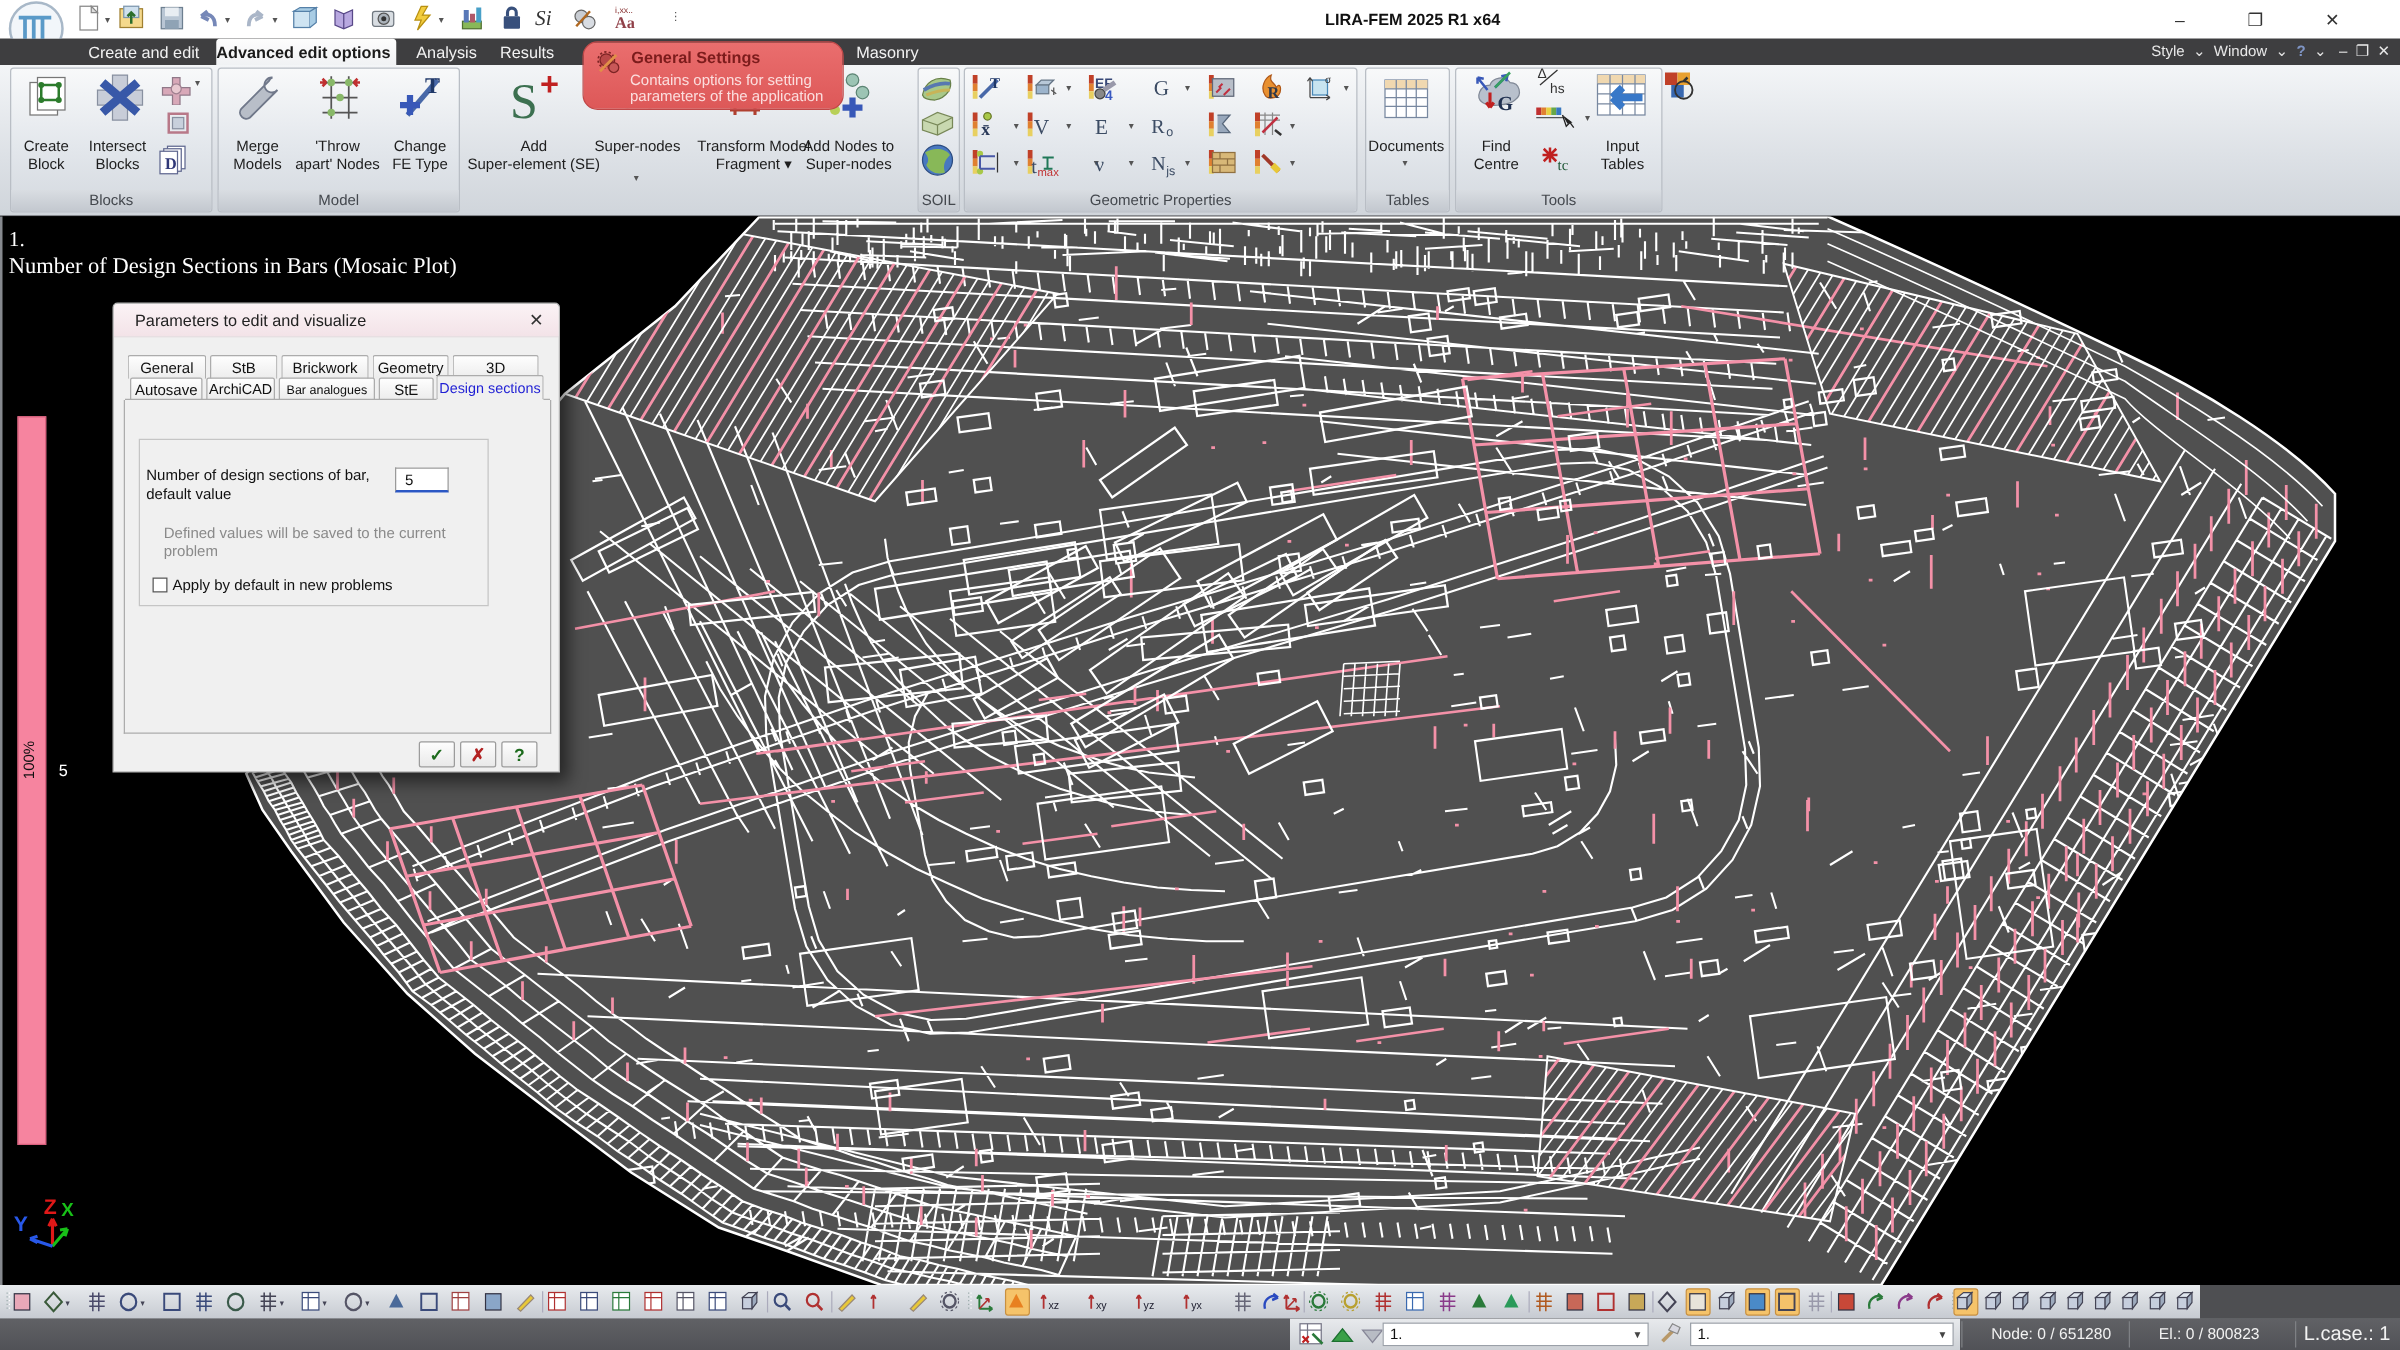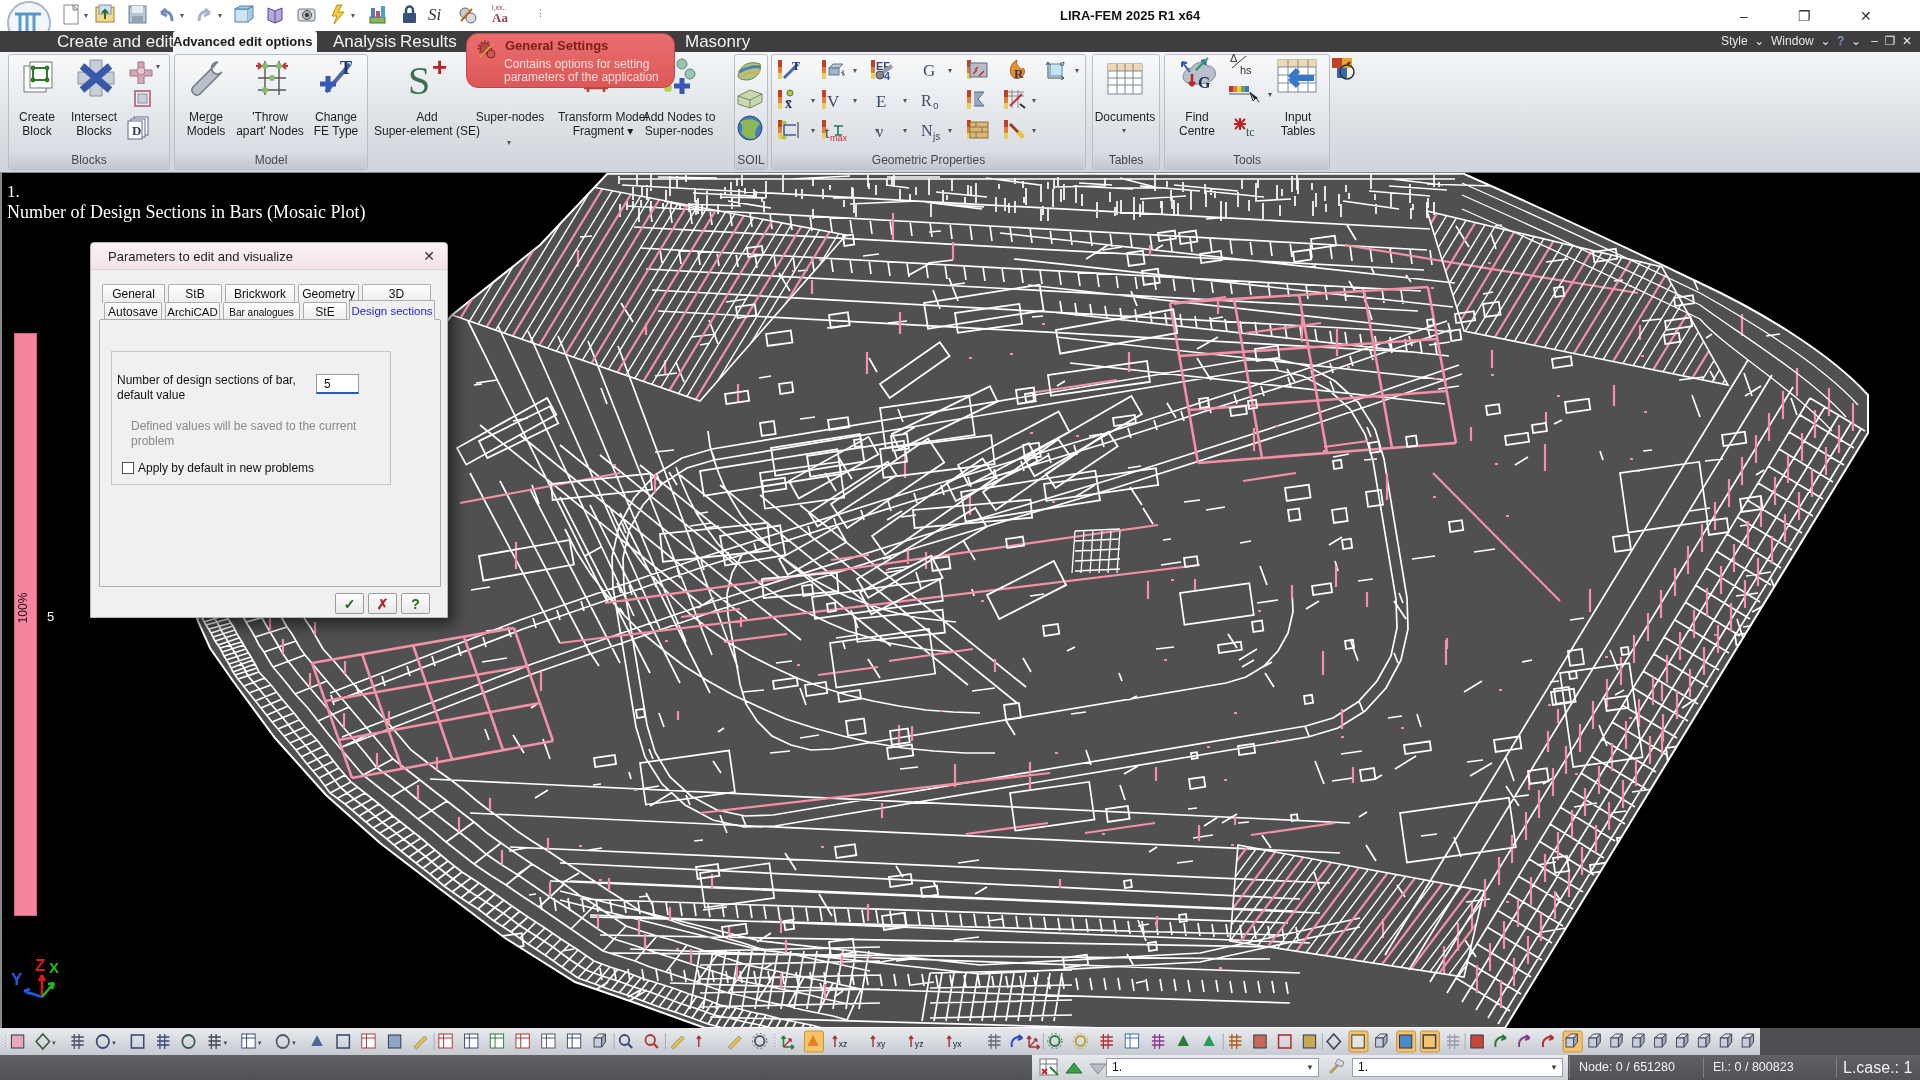--- a/index.html
+++ b/index.html
@@ -2,21 +2,21 @@
 <html><head><meta charset="utf-8"><style>
 *{margin:0;padding:0;box-sizing:border-box}
 html,body{width:1920px;height:1080px;overflow:hidden;font-family:"Liberation Sans",sans-serif}
 #app{position:relative;width:1920px;height:1080px;background:#000}
 
 #titlebar{position:absolute;left:0;top:0;width:1920px;height:31px;background:#fff}
 #title{position:absolute;left:1060px;top:8px;font-size:13px;font-weight:bold;color:#111}
 .winbtn{position:absolute;top:8px;color:#333;font-size:14px}
 
 #tabbar{position:absolute;left:0;top:31px;width:1920px;height:21px;background:#3e3e40}
-.rtab{position:absolute;top:0;height:21px;line-height:21px;color:#f2f2f2;font-size:17px;text-align:center}
+.rtab{position:absolute;top:0;height:21px;line-height:21px;color:#f2f2f2;font-size:13px;text-align:center}
 #activetab{position:absolute;left:173px;top:31px;width:144px;height:21px;background:linear-gradient(#fdfdfd,#f0f2f4);border-radius:3px 3px 0 0;color:#1a1a1a;font-size:13px;font-weight:bold;line-height:21px;text-align:left}
 #tabright{position:absolute;right:8px;top:0;height:21px;line-height:21px;color:#e8e8e8;font-size:12px}
 
 #ribbon{position:absolute;left:0;top:52px;width:1920px;height:121px;background:linear-gradient(#f3f5f7,#dde1e6 60%,#d0d5db);border-bottom:1px solid #86898e}
 .grp{position:absolute;top:2px;height:116px;background:linear-gradient(#f8f9fa,#e3e7ec 55%,#d4d9df);border:1px solid #b9bec5;border-radius:3px}
 .grplabel{position:absolute;left:0;bottom:0;width:100%;height:17px;line-height:17px;text-align:center;font-size:12px;color:#44484e;background:linear-gradient(#d9dde2,#c3c8cf);border-radius:0 0 3px 3px}
 .biglabel{position:absolute;font-size:12px;color:#1e1e1e;text-align:center;line-height:14px}
 .caret{position:absolute;font-size:8px;color:#555}
 
 #canvas{position:absolute;left:0;top:173px;width:1920px;height:855px;background:#000;overflow:hidden}
@@ -44,21 +44,21 @@
 
 #tip{position:absolute;left:466px;top:33px;width:209px;height:55px;background:linear-gradient(#ea6e6e,#dd5858);border:1px solid #c04848;border-radius:12px;z-index:50}
 #tipt{position:absolute;left:38px;top:4px;font-size:13px;font-weight:bold;color:#7c1c1c}
 #tipb{position:absolute;left:37px;top:24px;font-size:12px;color:#fbdede;line-height:13px}
 
 #btoolbar{position:absolute;left:0;top:1028px;width:1920px;height:27px;background:linear-gradient(#e8ebee,#c6cad1)}
 #btoolbar .dark{position:absolute;right:0;top:0;width:160px;height:27px;background:#4e4f52}
 #statusbar{position:absolute;left:0;top:1055px;width:1920px;height:25px;background:linear-gradient(#606165,#515257)}
 #statusinset{position:absolute;left:1032px;top:0;width:536px;height:25px;background:linear-gradient(#e8eaed,#cdd1d6)}
 .combo{position:absolute;top:3px;height:19px;background:#fff;border:1px solid #9aa0a8;font-size:12px;color:#111;line-height:17px;padding-left:5px}
-.sfield{position:absolute;top:2px;height:21px;color:#f2f2f2;font-size:12.5px;line-height:21px;border-left:1px solid #7e8084;padding-left:9px}
+.sfield{position:absolute;top:2px;height:21px;color:#f2f2f2;font-size:12.5px;line-height:21px;border-left:1px solid #7e8084;padding-left:23px}
 </style></head><body>
 <div id="app">
 
 <div id="titlebar">
  <div id="title">LIRA-FEM 2025 R1 x64</div>
  <div class="winbtn" style="left:1740px">–</div>
  <div class="winbtn" style="left:1798px">❐</div>
  <div class="winbtn" style="left:1860px">✕</div>
  <svg width="600" height="31" style="position:absolute;left:0;top:0">
         <circle cx="29" cy="23" r="21" fill="#f2f6fa" stroke="#a8b8c8" stroke-width="2"></circle>

